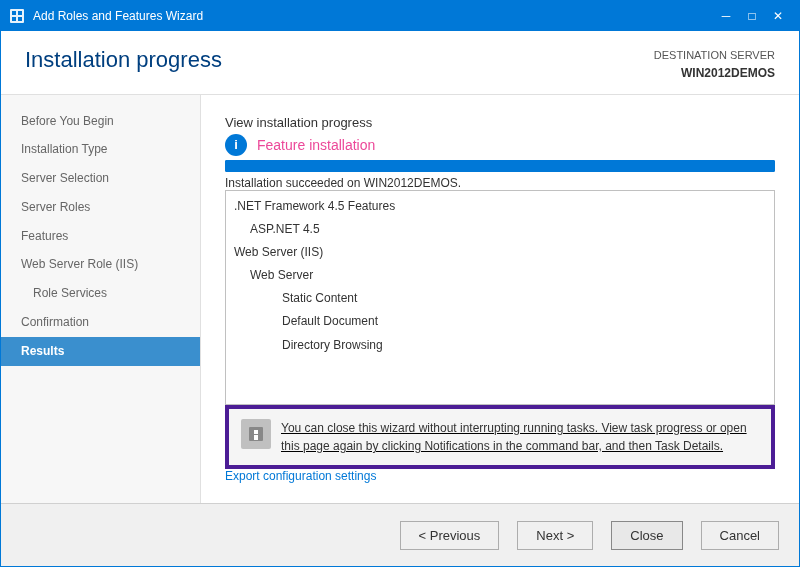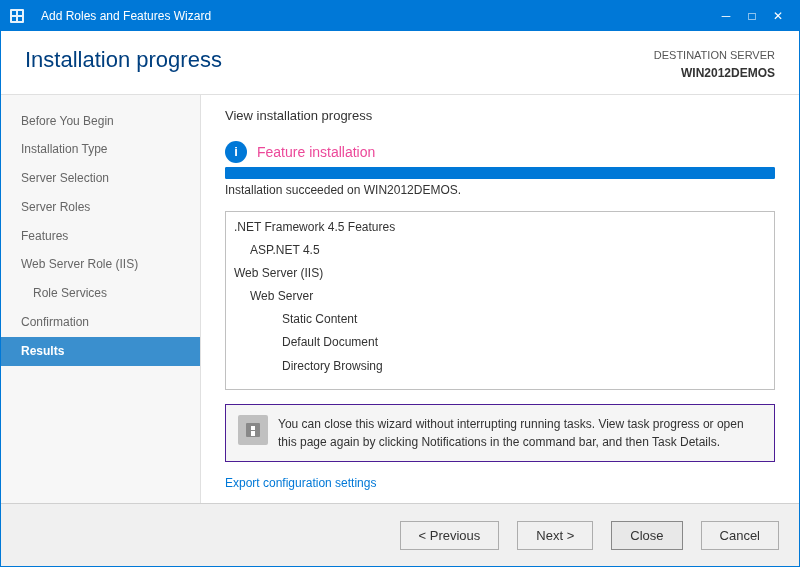--- a/index.html
+++ b/index.html
@@ -27,21 +27,21 @@
       display: flex;
       align-items: center;
       justify-content: space-between;
       padding: 0 8px;
       flex-shrink: 0;
     }
 
     .title-bar-left {
       display: flex;
       align-items: center;
-      gap: 16px;
+      gap: 8px;
     }
 
     .title-bar-icon {
       width: 16px;
       height: 16px;
     }
 
     .title-bar-text {
       color: white;
       font-size: 12px;
@@ -136,25 +136,24 @@
       font-weight: 600;
     }
 
     .sidebar-item.sub {
       padding-left: 32px;
     }
 
     
     .main-panel {
       flex: 1;
-      padding: 13px 24px;
+      padding: 20px 24px;
       overflow-y: auto;
       display: flex;
       flex-direction: column;
-      gap: 14px;
     }
 
     .section-title {
       font-size: 13px;
       color: #333;
       margin-bottom: 4px;
     }
 
     .feature-installation-row {
       display: flex;
@@ -229,22 +228,23 @@
     .feature-list-item.level-1 { padding-left: 24px; }
     .feature-list-item.level-2 { padding-left: 40px; }
     .feature-list-item.level-3 { padding-left: 56px; }
 
     
     .notice-box {
       display: flex;
       align-items: flex-start;
       gap: 10px;
       background: #f5f5f5;
-      border: 1px solid #4c1d95;
+      border: 4px solid #4c1d95;
       padding: 10px 12px;
+      text-decoration: underline;
     }
 
     .notice-icon {
       width: 30px;
       height: 30px;
       flex-shrink: 0;
       display: flex;
       align-items: center;
       justify-content: center;
       background: #c0c0c0;

